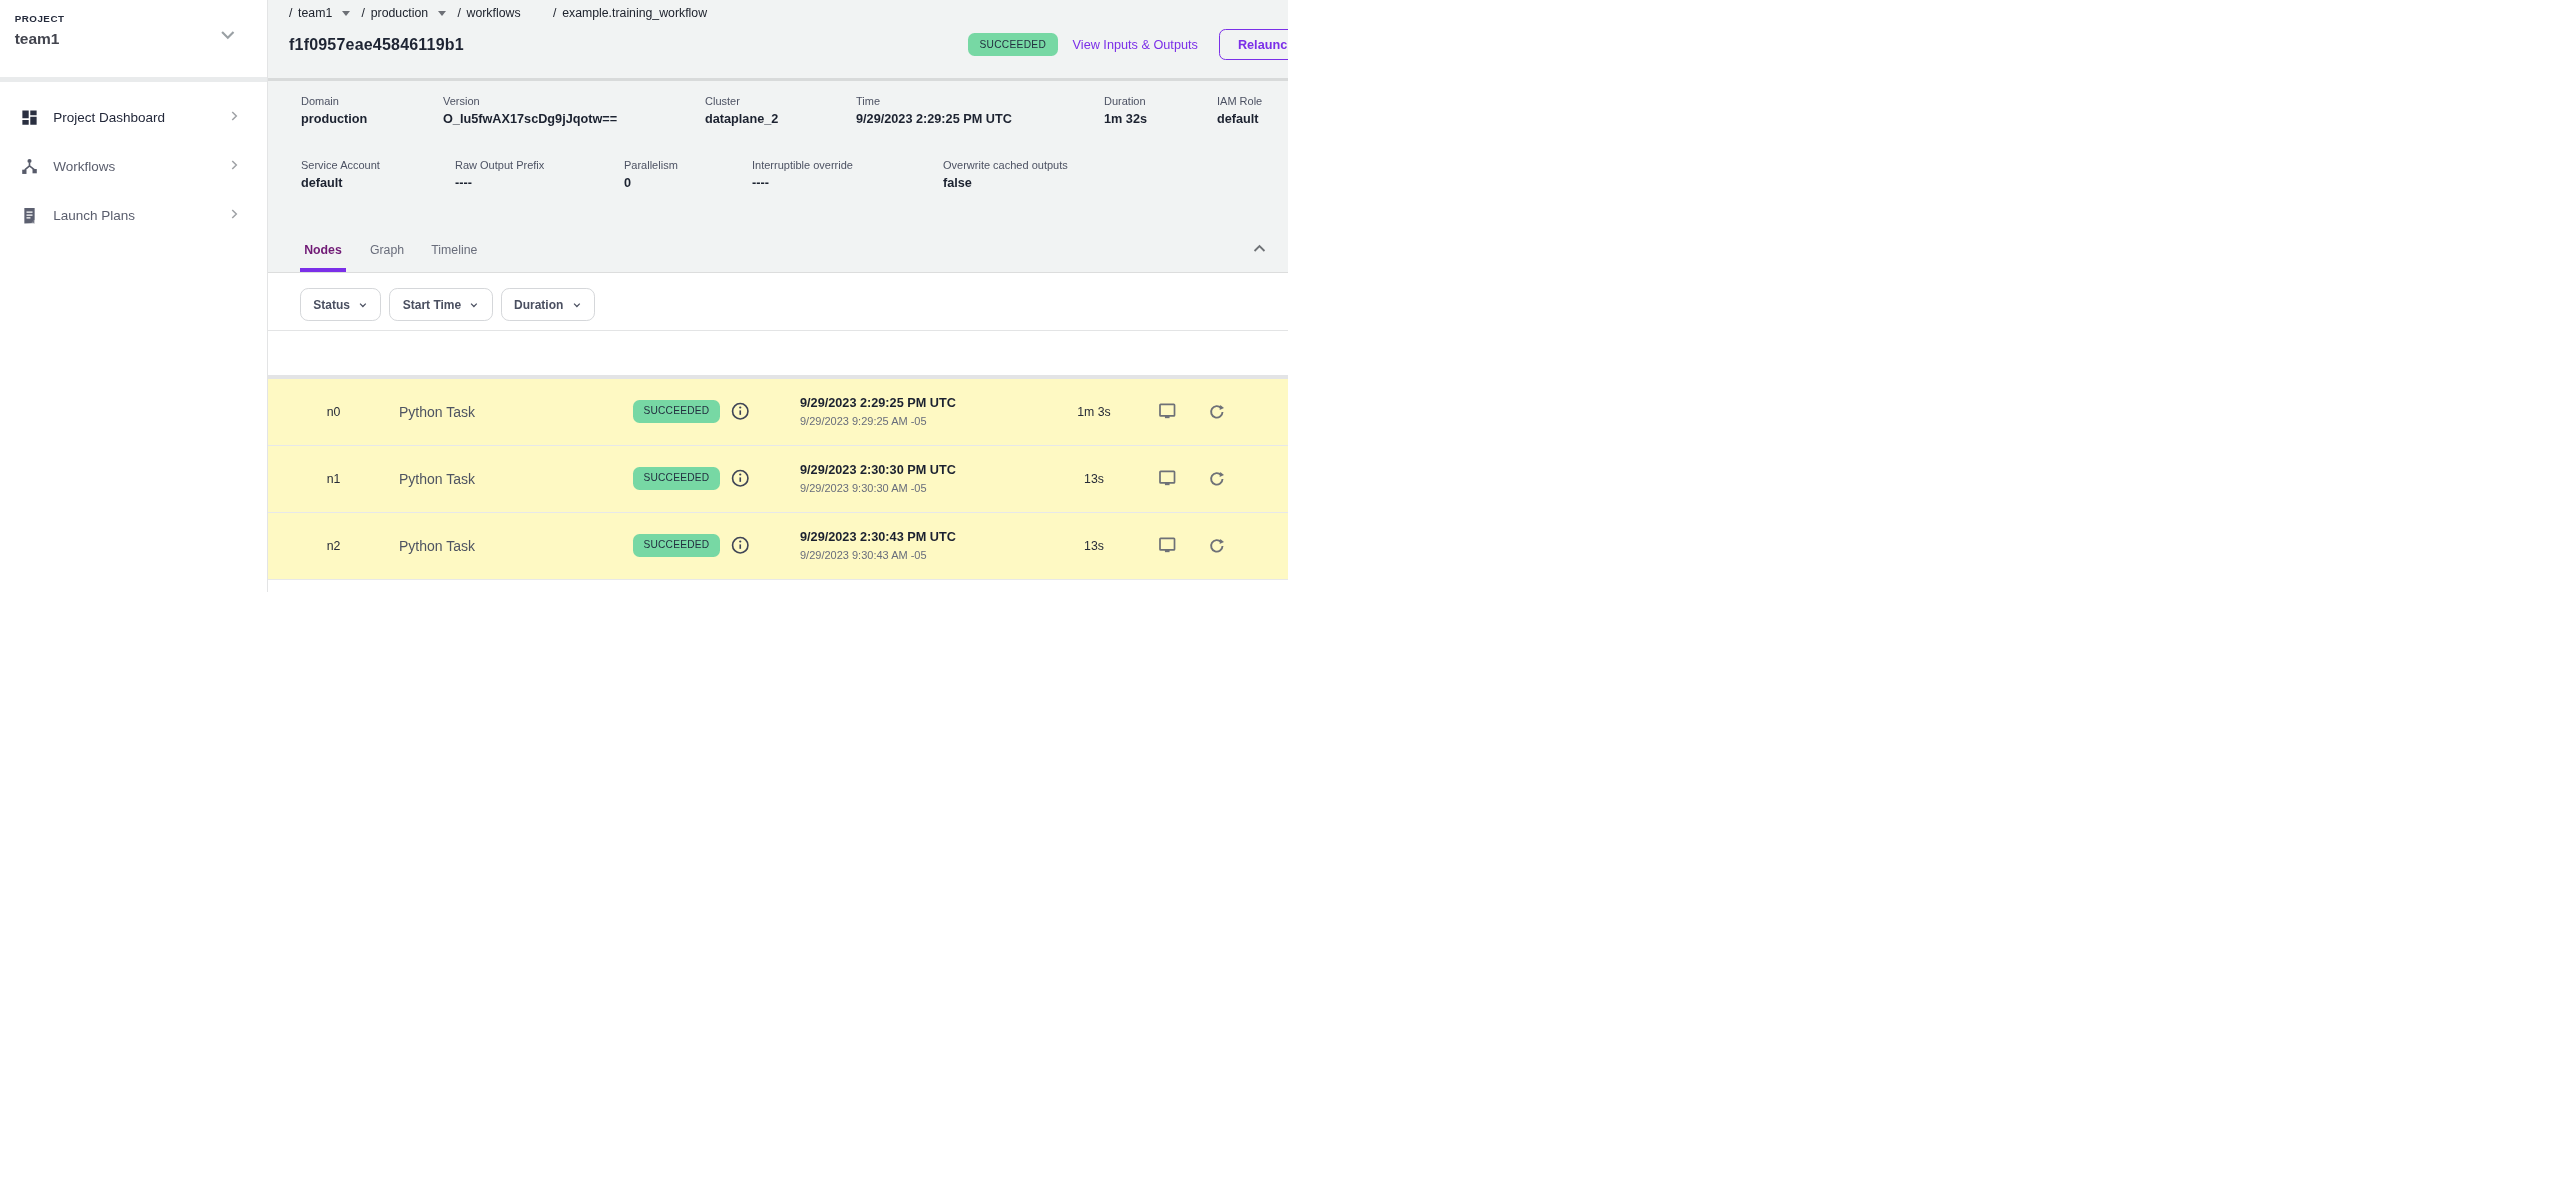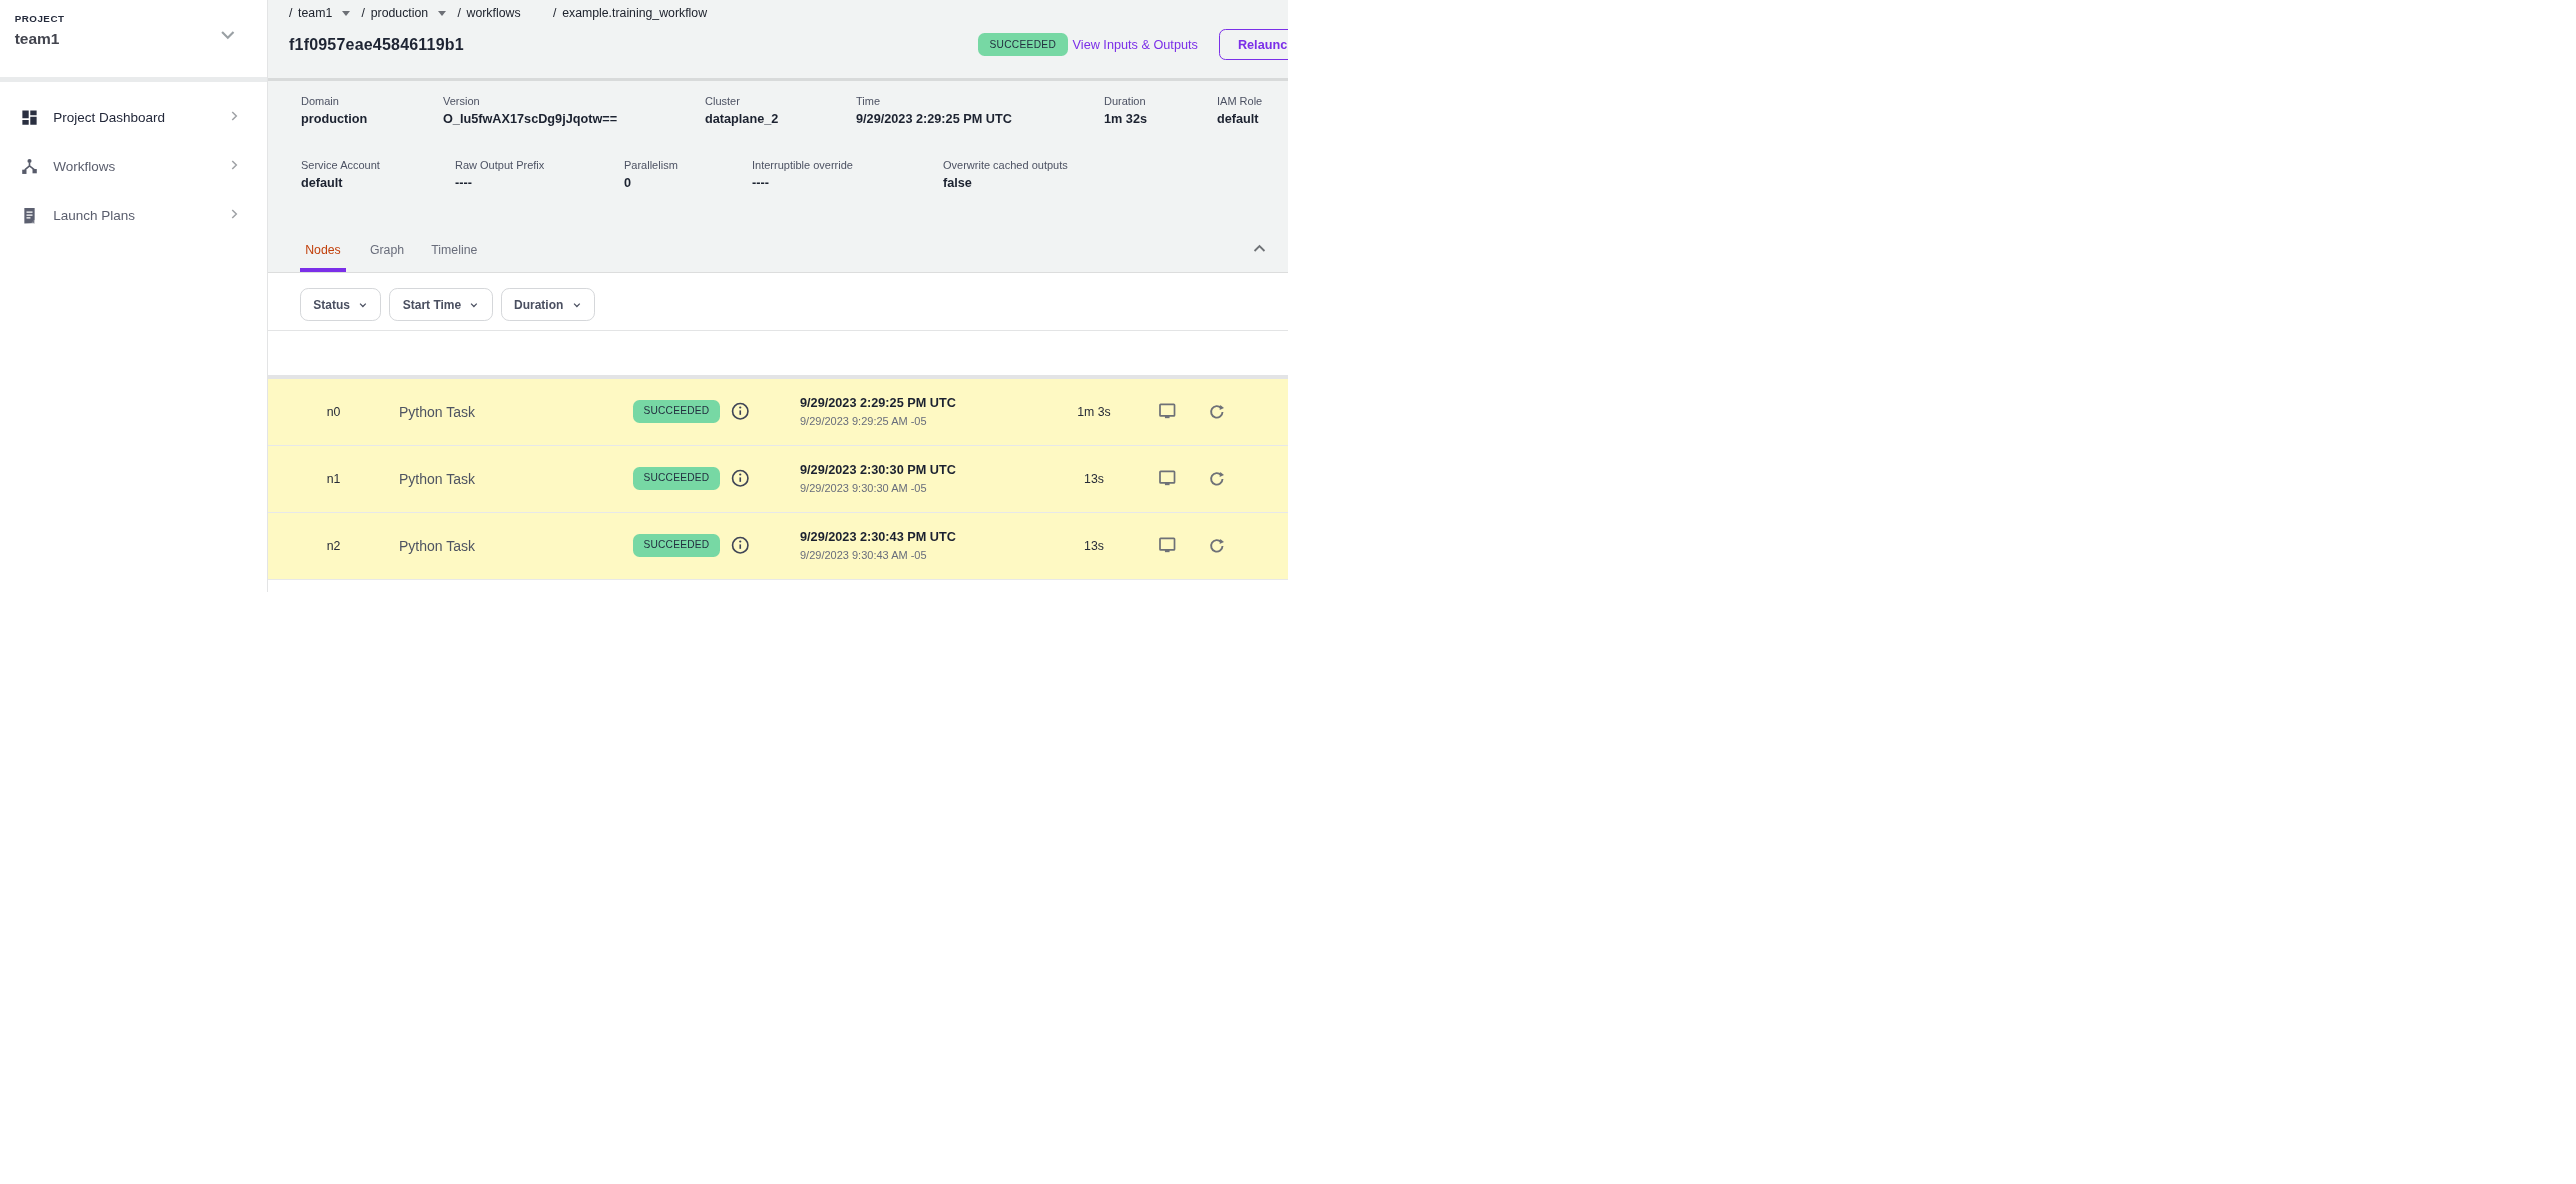--- a/index.html
+++ b/index.html
@@ -29,38 +29,38 @@
   .crumb { color:#20252f; cursor:pointer; }
   .crumb-group { display:flex; align-items:center; margin-right:11.5px; }
   .crumb-group.wide-gap { margin-left:21px; }
   .caret-down { width:0; height:0; border-left:4.9px solid transparent; border-right:4.9px solid transparent;
                 border-top:5.7px solid #6d7076; margin-left:9.8px; }
   .title-row { display:flex; align-items:center; margin-top:7.4px; padding-right:0; }
   .exec-title { font-size:16px; font-weight:bold; color:#1e2433; letter-spacing:0.2px; }
   .title-spacer { flex:1; }
   .status-badge { background:#77d8a4; color:#233040; font-size:10.2px; font-weight:500; letter-spacing:0.3px;
                   padding:6.5px 11.5px; border-radius:6.5px; line-height:1; }
-  .view-io { color:#7b2fe8; font-size:12.7px; font-weight:500; margin:0 21px 0 5px; cursor:pointer; white-space:nowrap; }
+  .view-io { color:#7b2fe8; font-size:12.7px; font-weight:500; margin:0 21px 0 15px; cursor:pointer; white-space:nowrap; }
   .relaunch-btn { border:1.2px solid #7b2fe8; color:#7b2fe8; background:transparent; font-family:inherit;
                   font-size:12.7px; font-weight:bold; padding:7.4px 18px; border-radius:6.5px; cursor:pointer;
                   white-space:nowrap; margin-right:-26px; }
   .divider-strong { height:2.5px; background:#d8dada; }
   
   .meta { background:#f1f3f3; height:192px; padding:14.7px 0 0 33px; border-bottom:0.8px solid #dcdddd; position:relative; }
   .meta-row { display:flex; }
   .meta-row + .meta-row { margin-top:33px; }
   .meta-cell .m-label { font-size:11px; color:#4d5263; }
   .meta-cell .m-value { font-size:12.7px; font-weight:bold; color:#1c2230; margin-top:4.9px; }
   .w-domain{width:142px}.w-version{width:262px}.w-cluster{width:151px}.w-time{width:248px}.w-duration{width:113px}
   .w-sa{width:154px}.w-rop{width:169px}.w-par{width:128px}.w-int{width:191px}
   
   .tab-row { position:absolute; left:32px; bottom:0; display:flex; }
   .tab { height:43px; display:flex; align-items:center; justify-content:center; padding:0 3.3px; margin-right:18px;
          font-size:12.3px; color:#696d7b; cursor:pointer; position:relative; min-width:46px; }
-  .tab.active { color:#c2410c; font-weight:normal; }
+  .tab.active { color:#701a75; font-weight:bold; }
   .tab.active::after { content:""; position:absolute; left:0; right:0; bottom:0; height:3.3px; background:#7b2fe8; }
   .collapse-chev { position:absolute; right:19.6px; bottom:11.5px; cursor:pointer; }
   
   .filter-bar { background:#fff; height:58px; padding:15.5px 0 0 32px; border-bottom:0.8px solid #e3e4e5; display:flex; }
   .filter-btn { display:inline-flex; align-items:center; height:33px; padding:0 12.3px; margin-right:8.2px;
                 border:0.8px solid #d5d7da; border-radius:8.2px; background:#fff; font-family:inherit;
                 font-size:12px; font-weight:bold; color:#4a4f60; cursor:pointer; }
   .filter-btn svg { margin-left:8.2px; }
   
   .table-gap { height:44px; background:#fff; }

